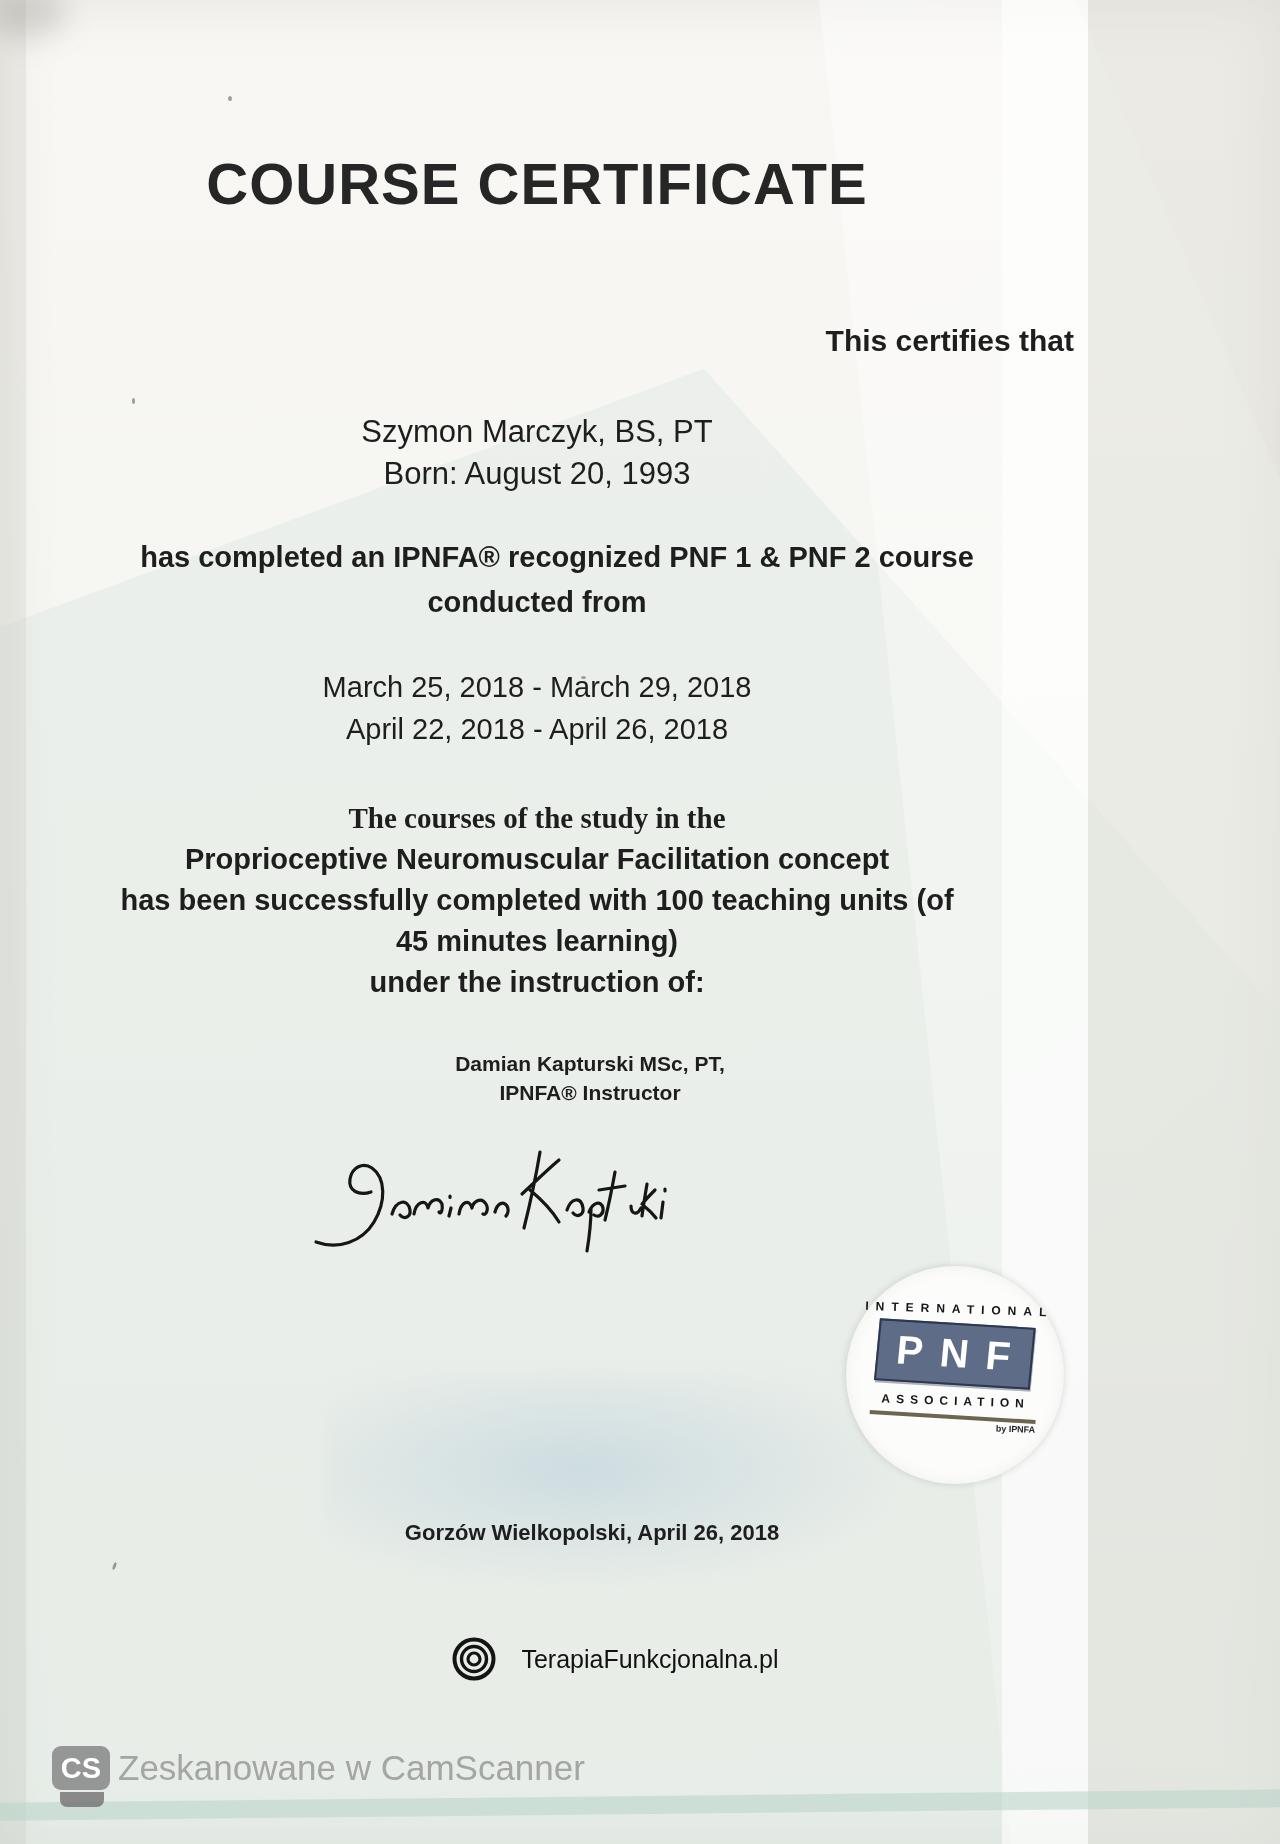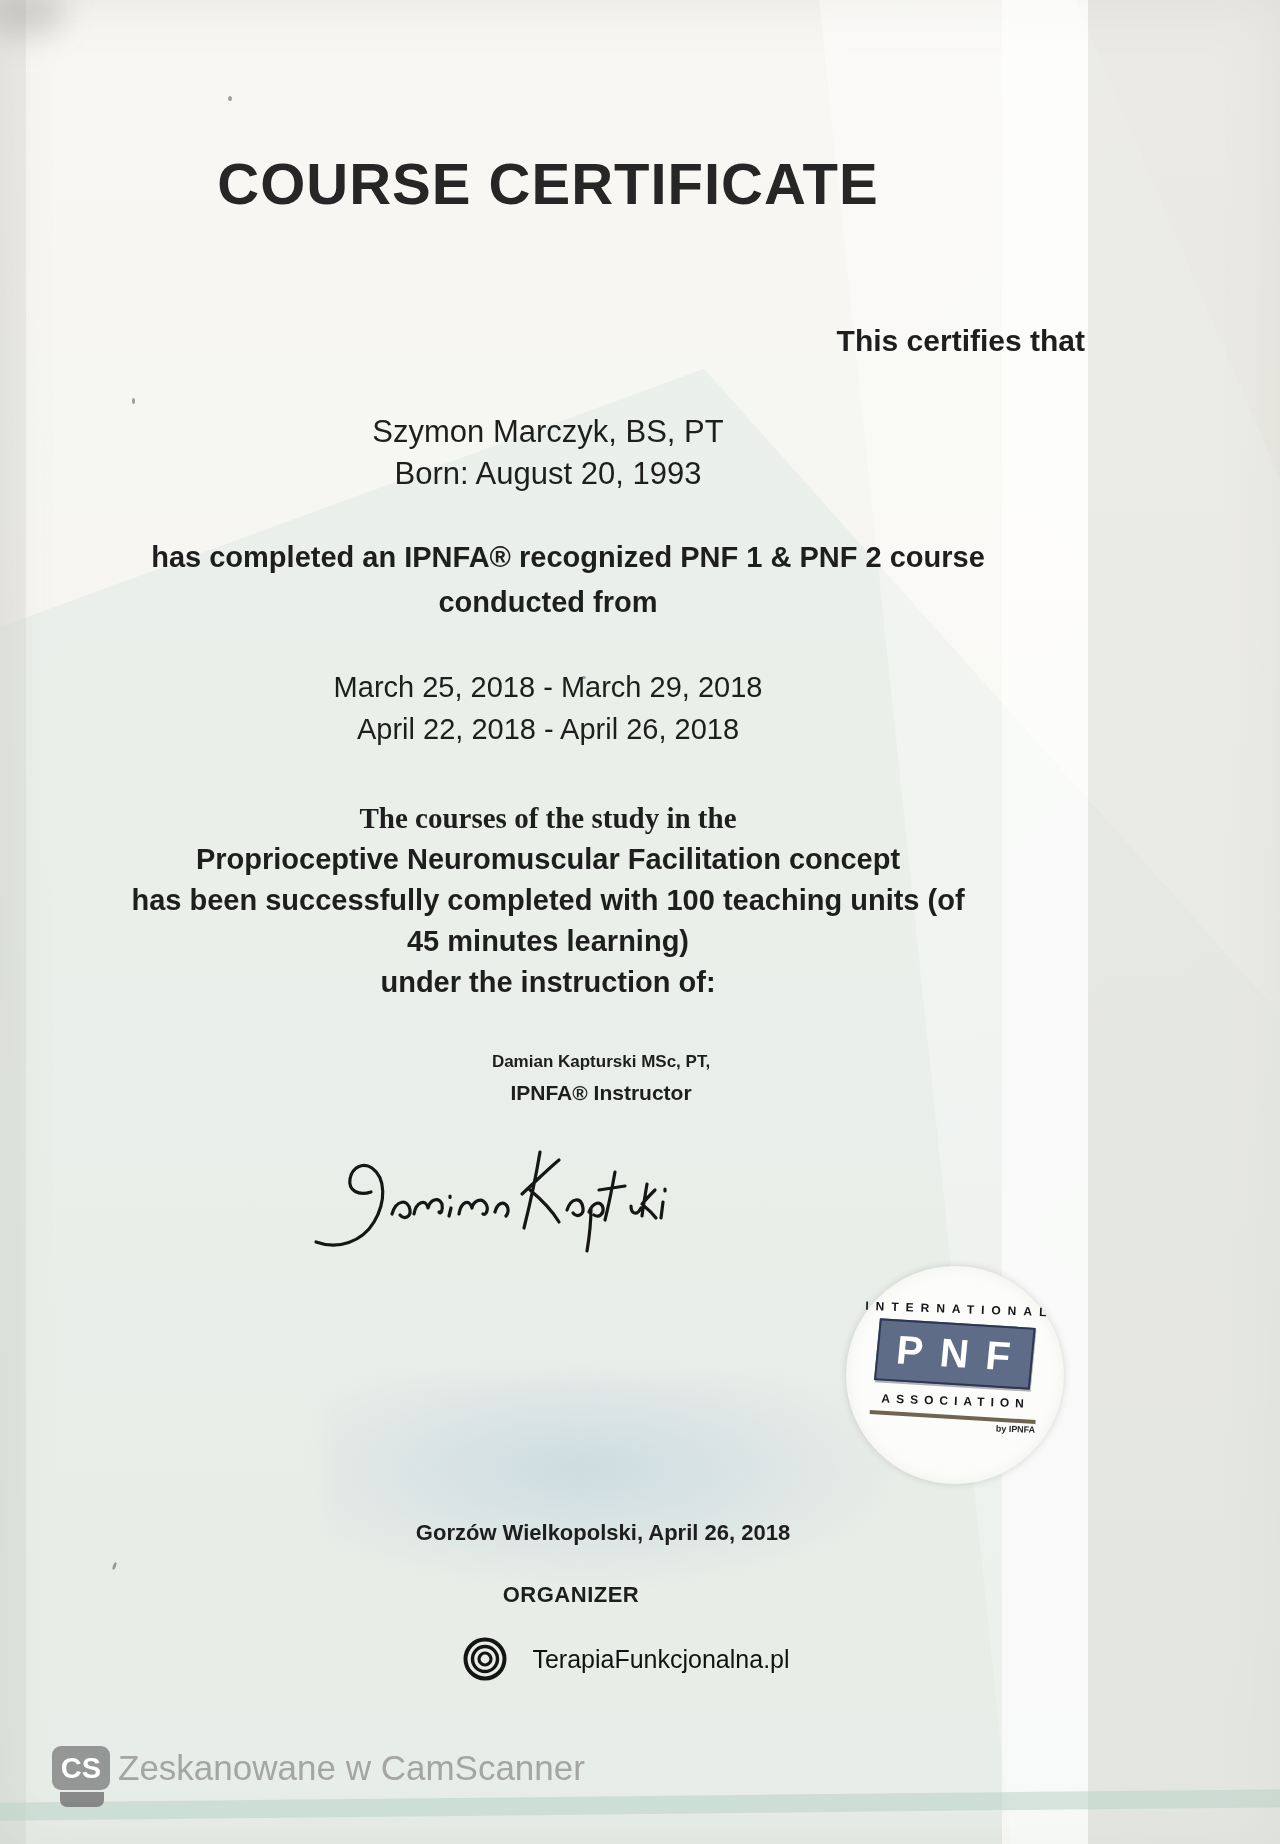--- a/index.html
+++ b/index.html
@@ -19,36 +19,36 @@
   .band-white{left:1002px;top:0;width:86px;height:100%;background:rgba(255,255,255,.6);}
   .band-edge{left:1088px;top:0;width:192px;height:100%;background:rgba(214,214,206,.4);}
   .edge-left{left:0;top:0;width:26px;height:100%;background:rgba(190,190,182,.22);}
   .smudge-tl{left:-14px;top:-14px;width:80px;height:52px;background:rgba(120,120,112,.25);filter:blur(14px);border-radius:50%;}
   .patch-blue{left:326px;top:1376px;width:566px;height:206px;border-radius:36px;
     background:radial-gradient(ellipse at 45% 45%,rgba(168,197,214,.42),rgba(168,197,214,0) 75%);
     filter:blur(8px);}
   .band-bottom{left:-20px;top:1796px;width:1330px;height:18px;background:rgba(184,211,200,.55);transform:rotate(-0.6deg);}
   .speck{position:absolute;background:#555;border-radius:50%;opacity:.55;}
 
-  .line{position:absolute;left:0;width:1074px;text-align:center;white-space:nowrap;margin-left:11px;}
+  .line{position:absolute;left:0;width:1074px;text-align:center;white-space:nowrap;}
   .bold{font-weight:bold;}
   .title{top:150px;font-size:58px;font-weight:bold;letter-spacing:1px;color:#262626;}
   .certifies{top:324px;font-size:30px;text-align:right;}
   .name{top:414px;font-size:31px;font-weight:normal;}
   .born{top:456px;font-size:31px;font-weight:normal;}
   .comp1{top:541px;font-size:29px;padding-left:20px;}
   .comp2{top:586px;font-size:29px;}
   .date1{top:671px;font-size:29px;font-weight:normal;}
   .date2{top:713px;font-size:29px;font-weight:normal;}
   .body0{top:802px;font-size:29px;font-family:Liberation Serif, serif;}
   .body1{top:843px;font-size:29px;}
   .body2{top:884px;font-size:29px;}
   .body3{top:925px;font-size:29px;}
   .body4{top:966px;font-size:29px;}
-  .instr1{top:1052px;width:1180px;font-size:17px;font-weight:bold;}
+  .instr1{top:1052px;width:1180px;font-size:21px;font-weight:bold;}
   .instr2{top:1081px;width:1180px;font-size:21px;font-weight:bold;}
   .place{top:1520px;width:1184px;font-size:22px;font-weight:bold;}
   .organizer{top:1582px;width:1120px;font-size:22px;font-weight:600;letter-spacing:.5px;}
   .site-row{top:1636px;width:1230px;}
   .site-inner{display:inline-flex;align-items:center;gap:24px;justify-content:space-between;}
   .site-text{font-size:25px;color:#121212;}
 
   .signature{position:absolute;left:308px;top:1138px;width:372px;height:122px;}
   .signature svg{width:100%;height:100%;}
 
@@ -120,21 +120,20 @@
     <div class="stamp-inner">
       <div class="stamp-top">INTERNATIONAL</div>
       <div class="stamp-box">PNF</div>
       <div class="stamp-bottom">ASSOCIATION</div>
       <div class="stamp-rule"></div>
       <div class="stamp-by">by IPNFA</div>
     </div>
   </div>
 
   <div class="line place">Gorzów Wielkopolski, April 26, 2018</div>
-  <div class="line organizer">ORGANIZER</div>
   <div class="line site-row">
     <span class="site-inner">
       <span style="display:inline-block;width:46px;height:46px;">
         <svg viewBox="0 0 46 46" fill="none" stroke="#141414">
           <circle cx="23" cy="23" r="19.5" stroke-width="4"></circle>
           <circle cx="23" cy="23" r="12.5" stroke-width="3.4"></circle>
           <circle cx="23" cy="23" r="6" stroke-width="3.2"></circle>
         </svg>
       </span>
       <span class="site-text">TerapiaFunkcjonalna.pl</span>

